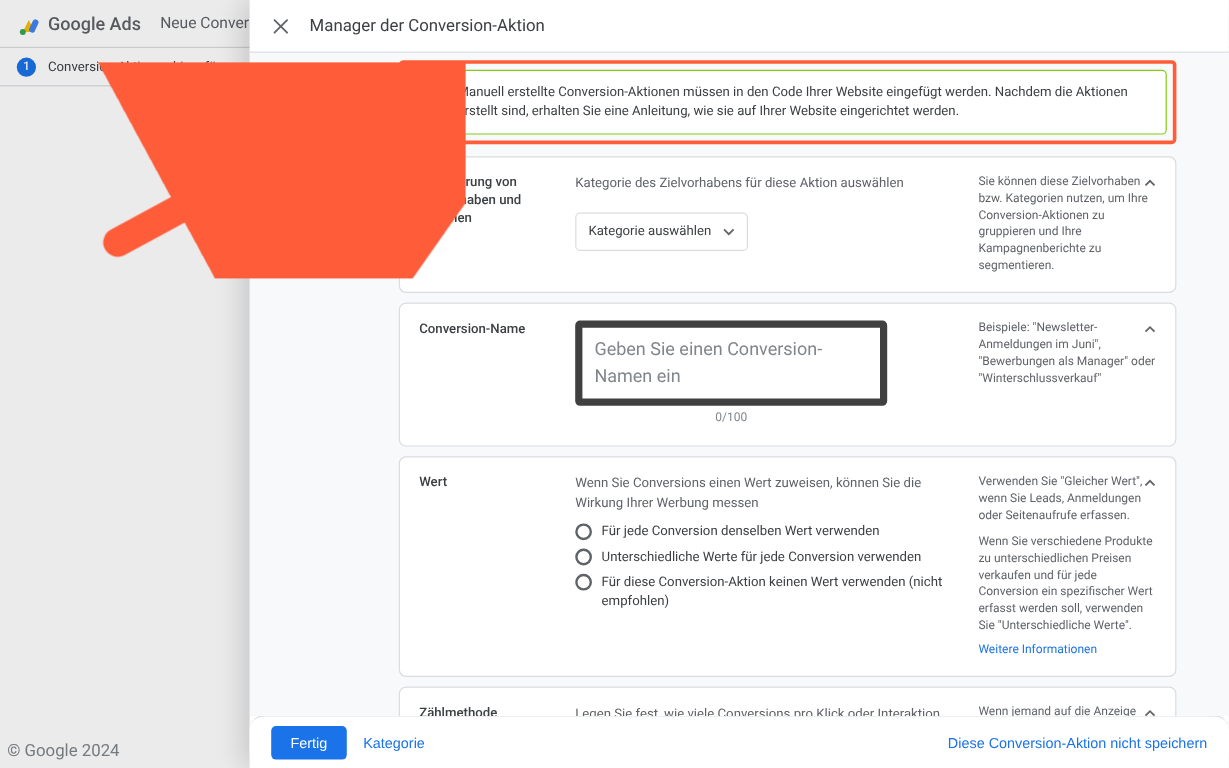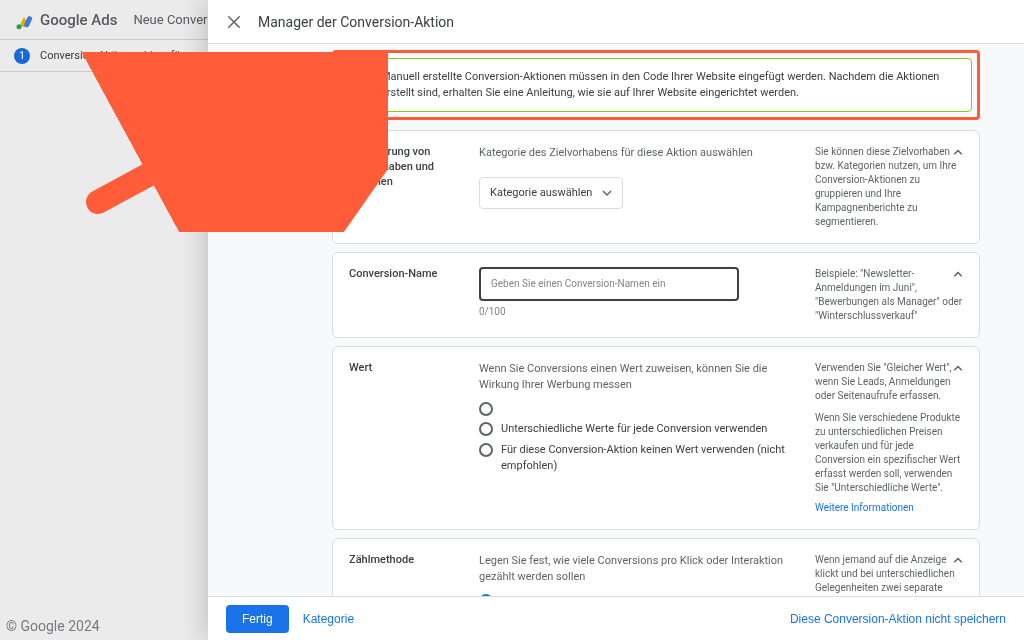--- a/index.html
+++ b/index.html
@@ -26,30 +26,30 @@
   .alert svg { flex-shrink:0; width:16px; height:16px; margin-top:1px;}
   .alert-text { font-size:11px; line-height:1.45; color:#3c4043; }
   .card { background:#fff; border:1px solid #dadce0; border-radius:6px; margin-bottom:8px; padding:14px 16px; display:flex; gap:18px; position:relative; }
   .card-left { width:112px; flex-shrink:0; font-size:11px; font-weight:500; color:#3c4043; line-height:1.35;}
   .card-mid { flex:1; min-width:0; font-size:11px; color:#5f6368; line-height:1.45; }
   .card-right { width:148px; flex-shrink:0; font-size:10px; color:#5f6368; line-height:1.4; }
   .card-chevron { position:absolute; right:12px; top:12px; color:#5f6368; cursor:pointer; }
   .card-chevron svg { width:18px; height:18px; }
   .sel { margin-top:8px; display:inline-flex; align-items:center; gap:10px; border:1px solid #dadce0; border-radius:4px; padding:7px 10px; font-size:11px; color:#3c4043; cursor:pointer; }
   .sel svg { width:10px; height:10px; }
-  .input { margin-top:0; width:260px; border:2px solid #404040; border-radius:4px; padding:8px 10px; font-size:10px; color:#80868b; }
-  .char-count { font-size:10px; color:#80868b; text-align:left; width:260px; margin-top:4px;}
+  .input { margin-top:0; width:260px; border:6px solid #404040; border-radius:4px; padding:8px 10px; font-size:15px; color:#80868b; }
+  .char-count { font-size:10px; color:#80868b; text-align:center; width:260px; margin-top:4px;}
   .mid-head { font-size:11px; color:#5f6368; margin-bottom:8px; }
   .radio-row { display:flex; align-items:flex-start; gap:8px; margin:5px 0; font-size:11px; color:#3c4043; cursor:pointer; }
   .radio { width:14px; height:14px; border:2px solid #5f6368; border-radius:50%; flex-shrink:0; margin-top:1px; position:relative; }
   .radio.checked { border-color:#1a73e8; }
   .radio.checked::after { content:''; position:absolute; inset:2px; border-radius:50%; background:#1a73e8; }
   .link { color:#1a73e8; text-decoration:none; font-size:10px; cursor:pointer; display:inline-block; margin-top:6px;}
   
-  .dlg-footer { height:44px; border-top:1px solid #dadce0; display:flex; align-items:center; padding:0 18px; background:#fff;}
+  .dlg-footer { height:44px; border-top:1px solid #dadce0; display:flex; align-items:center; padding:0 18px; background:#fff;border-radius:12px;}
   .btn-primary { background:#1a73e8; color:#fff; border:none; border-radius:4px; padding:7px 16px; font-size:12px; font-weight:500; cursor:pointer; }
   .btn-text { background:none; border:none; color:#1a73e8; font-size:12px; font-weight:500; margin-left:14px; cursor:pointer; }
   .btn-right { margin-left:auto; }
   
   .arrow-annot { position:absolute; left:78px; top:52px; pointer-events:none; }
 </style>
 </head>
 <body>
 
 <div class="bg-layer">
@@ -125,20 +125,21 @@
             <path d="M7 15l5-5 5 5" fill="none" stroke="#5f6368" stroke-width="2"></path>
           </svg></span>
     </div>
 
     <div class="card">
       <div class="card-left">Wert</div>
       <div class="card-mid">
         <div class="mid-head">Wenn Sie Conversions einen Wert zuweisen, können Sie die Wirkung Ihrer Werbung messen</div>
         <div class="radio-row">
             <span class="radio"></span>
+            <span>Für jede Conversion denselben Wert verwenden</span>
           </div>
         <div class="radio-row">
             <span class="radio"></span>
             <span>Unterschiedliche Werte für jede Conversion verwenden</span>
           </div>
         <div class="radio-row">
             <span class="radio"></span>
             <span>Für diese Conversion-Aktion keinen Wert verwenden (nicht empfohlen)</span>
           </div>
       </div>

